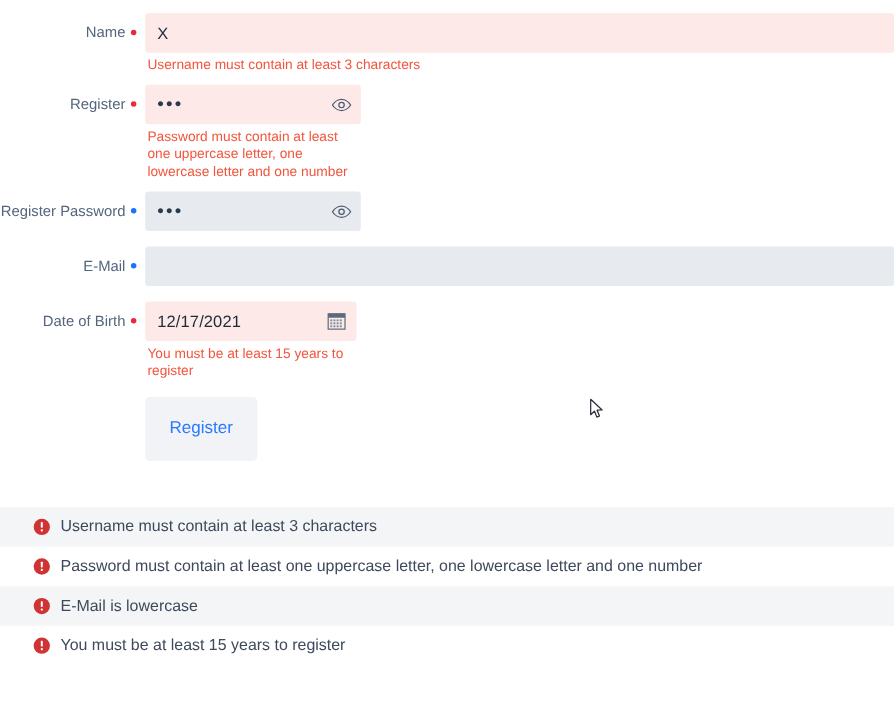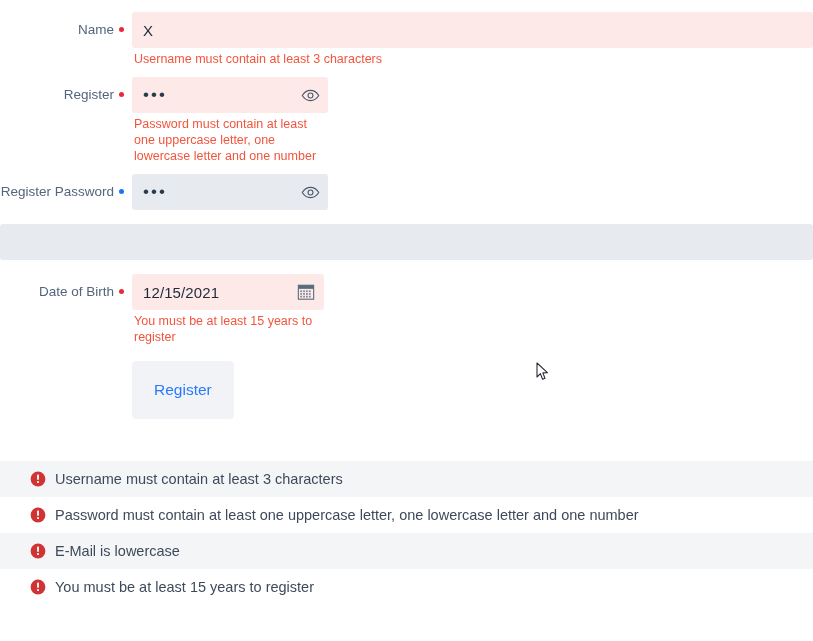--- a/index.html
+++ b/index.html
@@ -231,36 +231,39 @@
               <circle cx="12" cy="12" r="3.1"></circle>
             </svg>
           </span>
         </div>
       </div>
     </div>
 
     <div class="gap-md"></div>
 
     <div class="field-row">
+      <div class="label-cell">
+        <span class="label-text">E-Mail</span><span class="req-dot"></span>
+      </div>
       <div class="control-cell">
         <div class="input full">
           <span class="value"></span>
         </div>
       </div>
     </div>
 
     <div class="gap-md"></div>
 
     <div class="field-row">
       <div class="label-cell">
         <span class="label-text">Date of Birth</span><span class="req-dot error"></span>
       </div>
       <div class="control-cell">
         <div class="input error date">
-          <span class="value">12/15/2021</span>
+          <span class="value">12/17/2021</span>
           <span class="adorn">
             <svg width="18" height="18" viewBox="0 0 20 20">
               <rect x="1.5" y="2.5" width="17" height="15.5" fill="none" stroke="#5a6a7d" stroke-width="1.2"></rect>
               <rect x="1.5" y="2.5" width="17" height="4" fill="#5a6a7d"></rect>
               <g fill="#7d8b9c">
                 <rect x="3.6" y="8.2" width="2" height="1.9"></rect>
                 <rect x="6.8" y="8.2" width="2" height="1.9"></rect>
                 <rect x="10" y="8.2" width="2" height="1.9"></rect>
                 <rect x="13.2" y="8.2" width="2" height="1.9"></rect>
                 <rect x="3.6" y="11.2" width="2" height="1.9"></rect>

